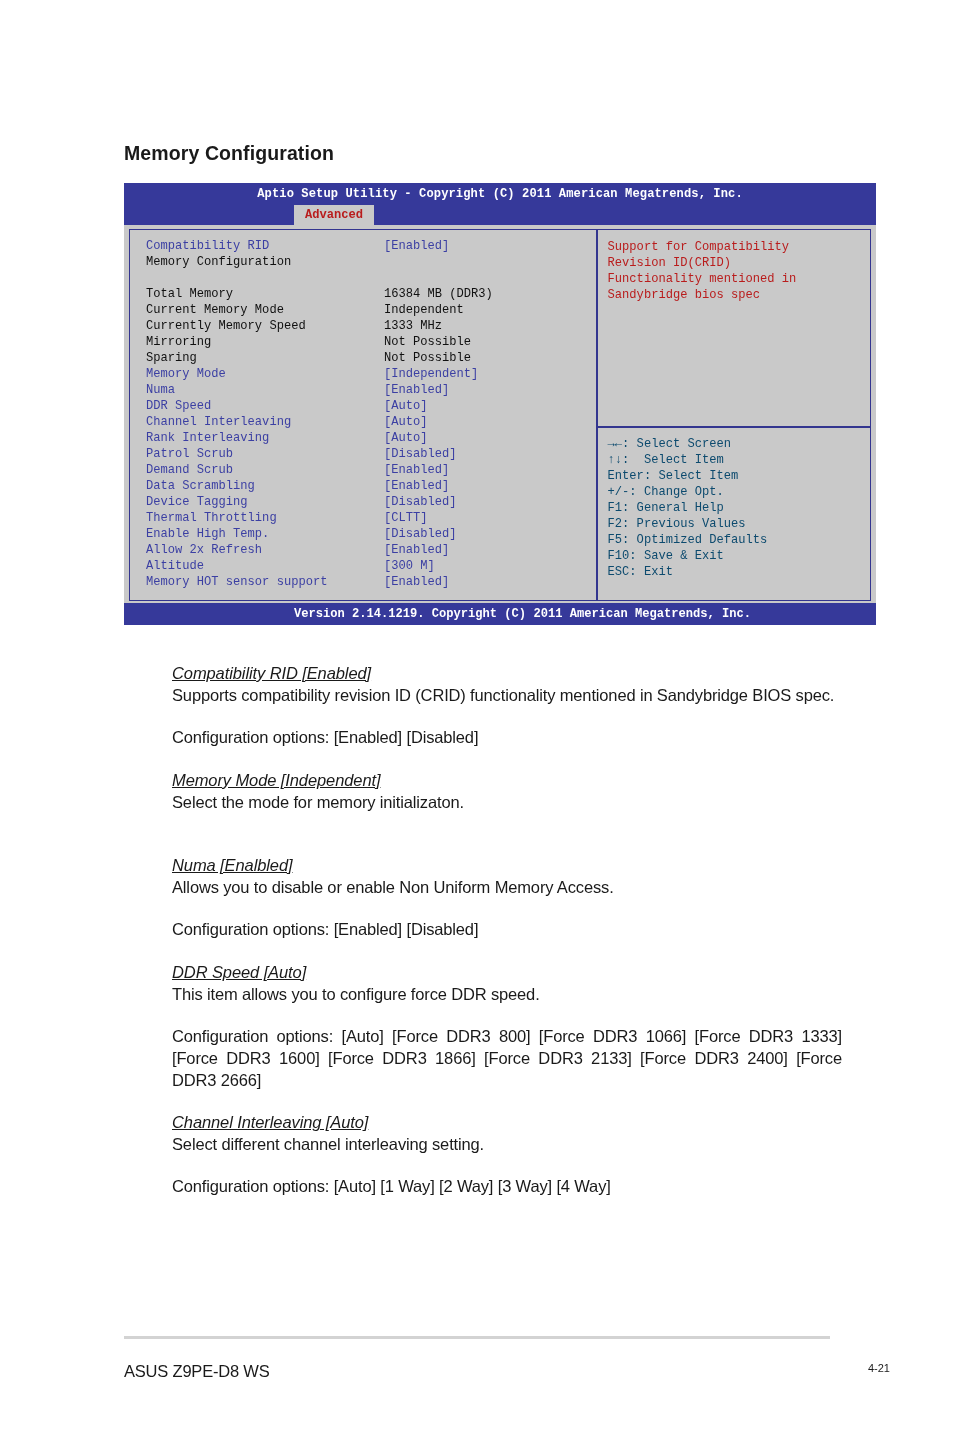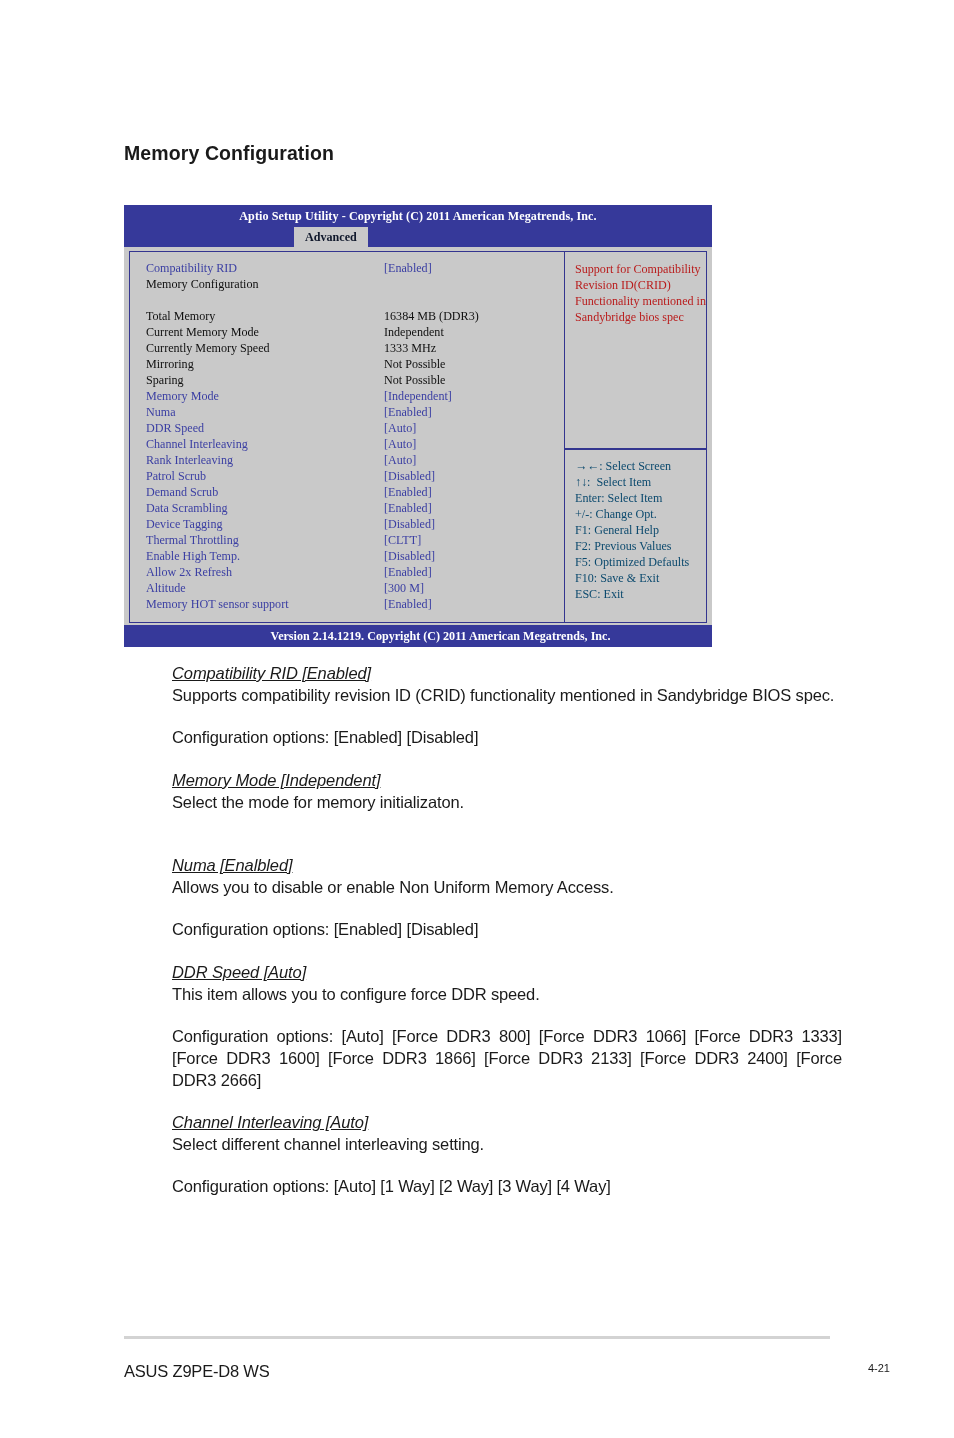--- a/index.html
+++ b/index.html
@@ -25,27 +25,26 @@
     font-weight: bold;
     letter-spacing: 0.1px;
     color: #1a1a1a;
   }
 
   
   .bios {
     position: absolute;
     left: 124px;
     top: 183px;
-    width: 588px;
+    width: 752px;
     height: 442px;
     background: #c9c9c9;
-    font-family: Liberation Serif, serif;
+    font-family: Liberation Mono, monospace;
     font-size: 12.1px;
     line-height: 1.32;
-    margin-top: 22px;
   }
   .bios-titlebar {
     height: 22px;
     background: #36399a;
     color: #ffffff;
     font-weight: bold;
     text-align: center;
     line-height: 22px;
     font-size: 12.1px;
     letter-spacing: 0.1px;
@@ -56,21 +55,21 @@
     background: #36399a;
     position: relative;
   }
   .bios-tab {
     position: absolute;
     left: 170px;
     top: 0;
     height: 20px;
     padding: 0 11px;
     background: #c9c9c9;
-    color: #0f172a;
+    color: #b91c1c;
     font-weight: bold;
     line-height: 20px;
     font-size: 12.1px;
   }
   .bios-body {
     position: relative;
     height: 378px;
     padding: 4px 5px 0 5px;
     background: #c9c9c9;
   }

